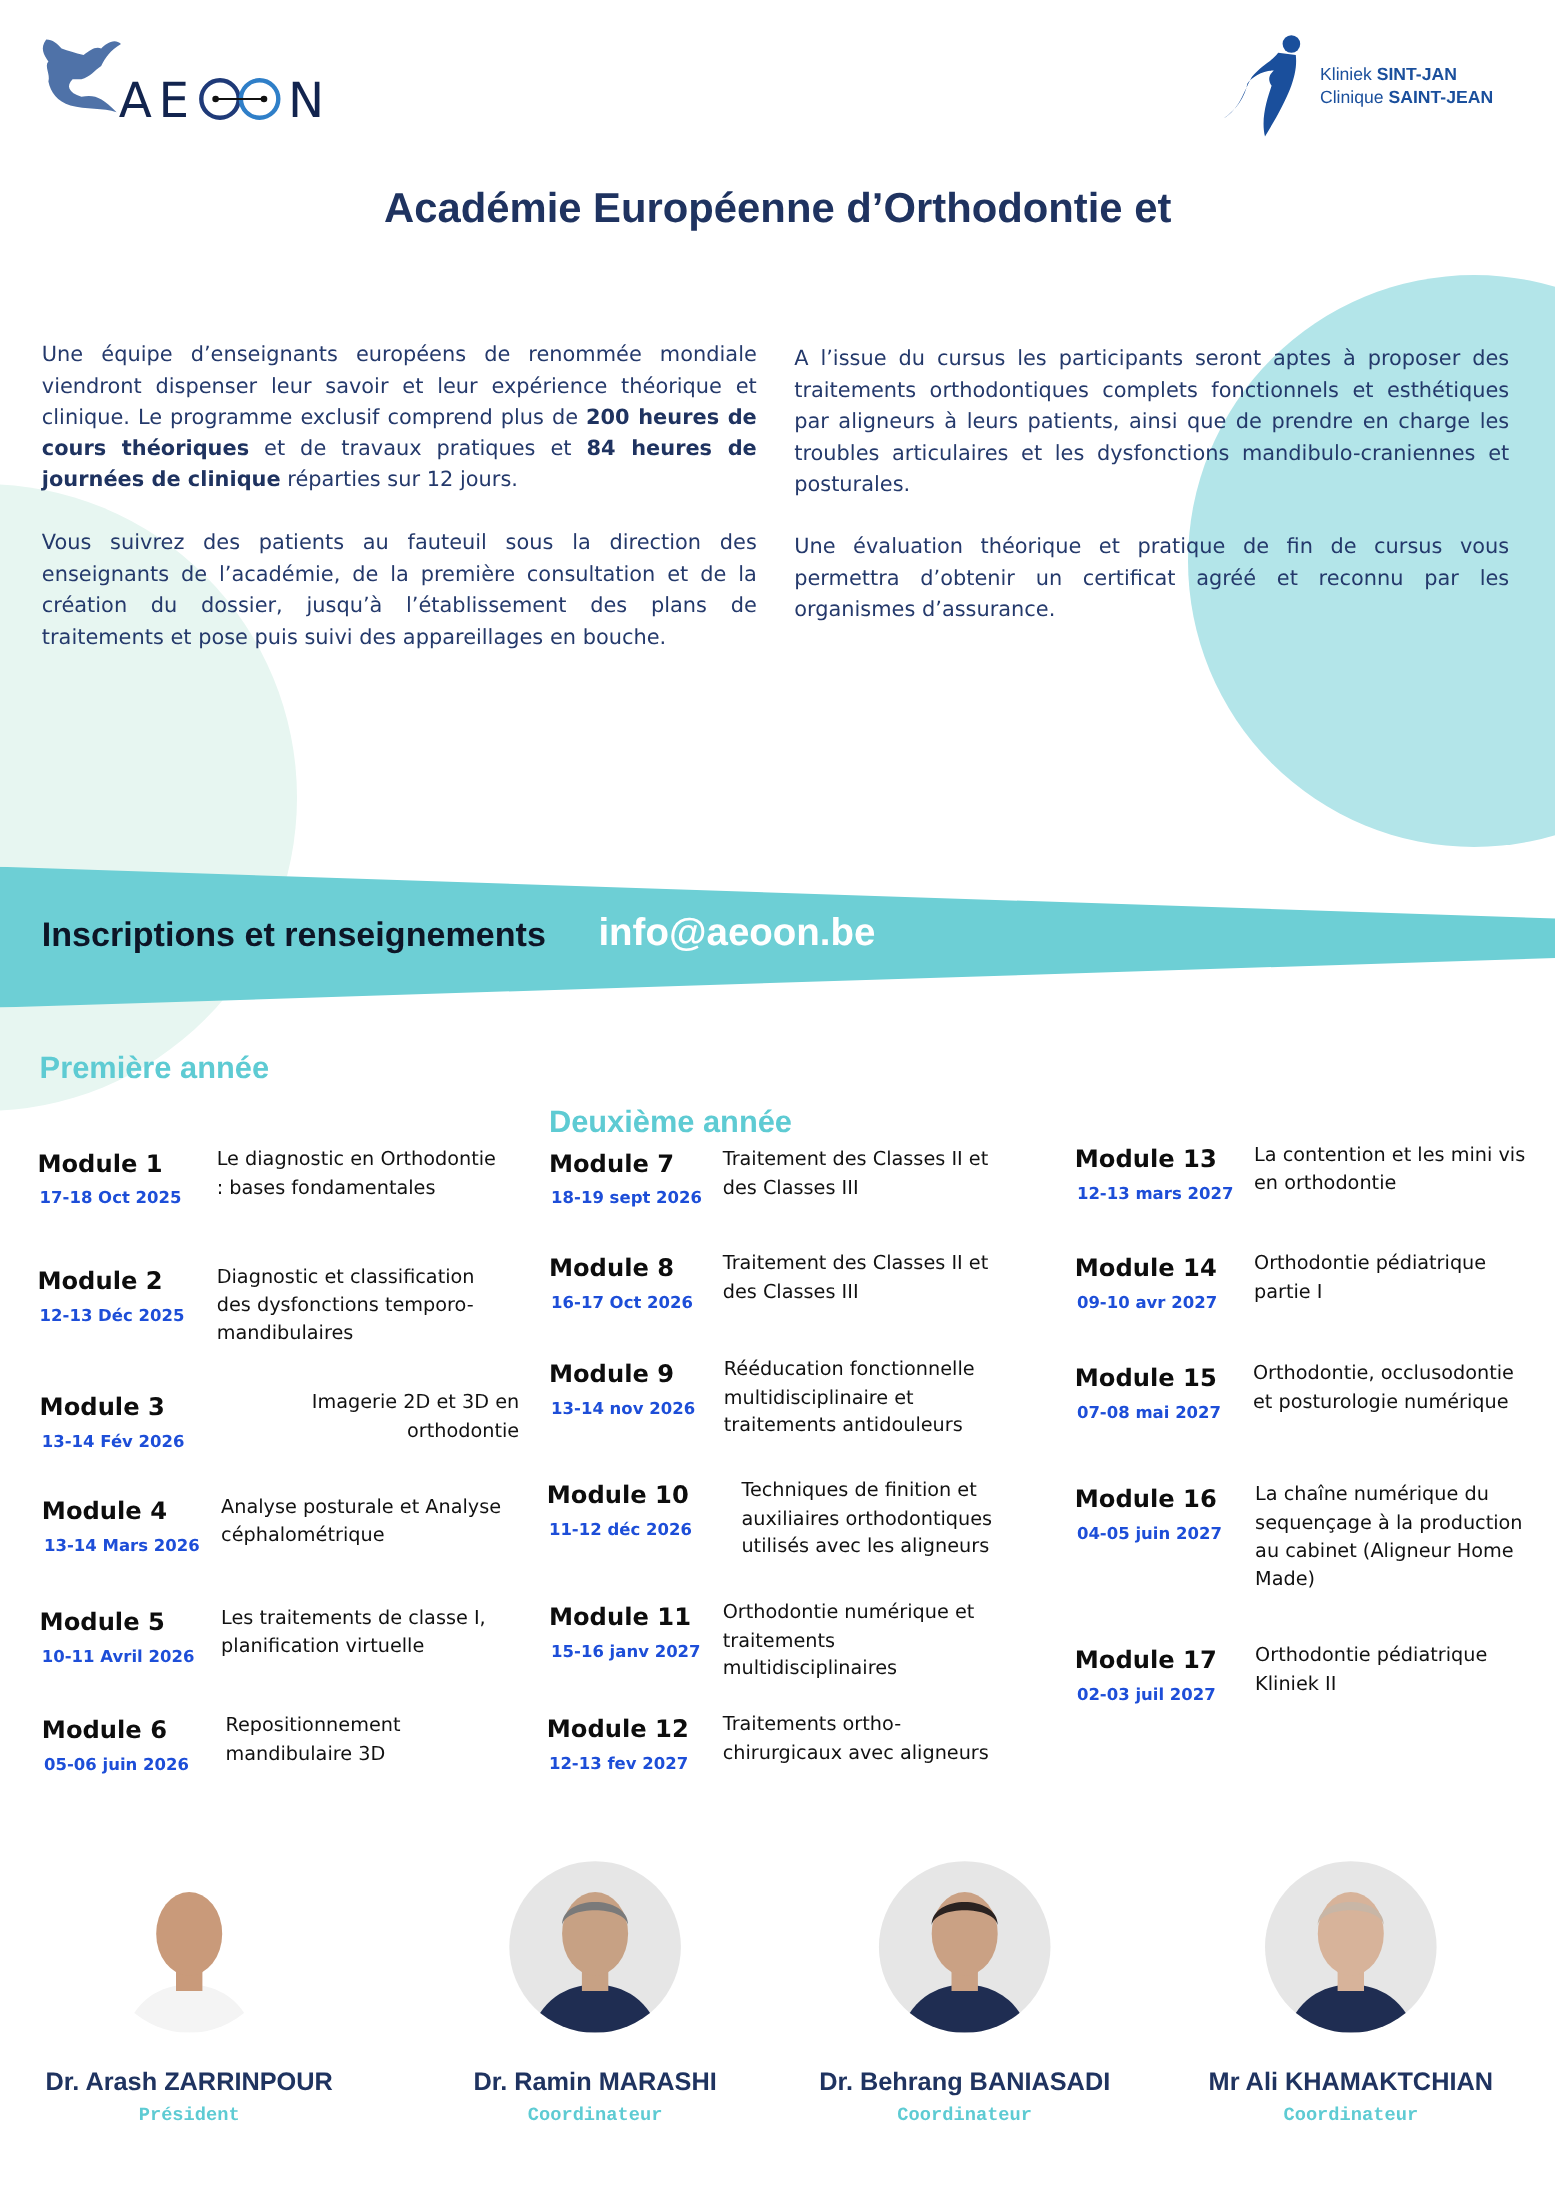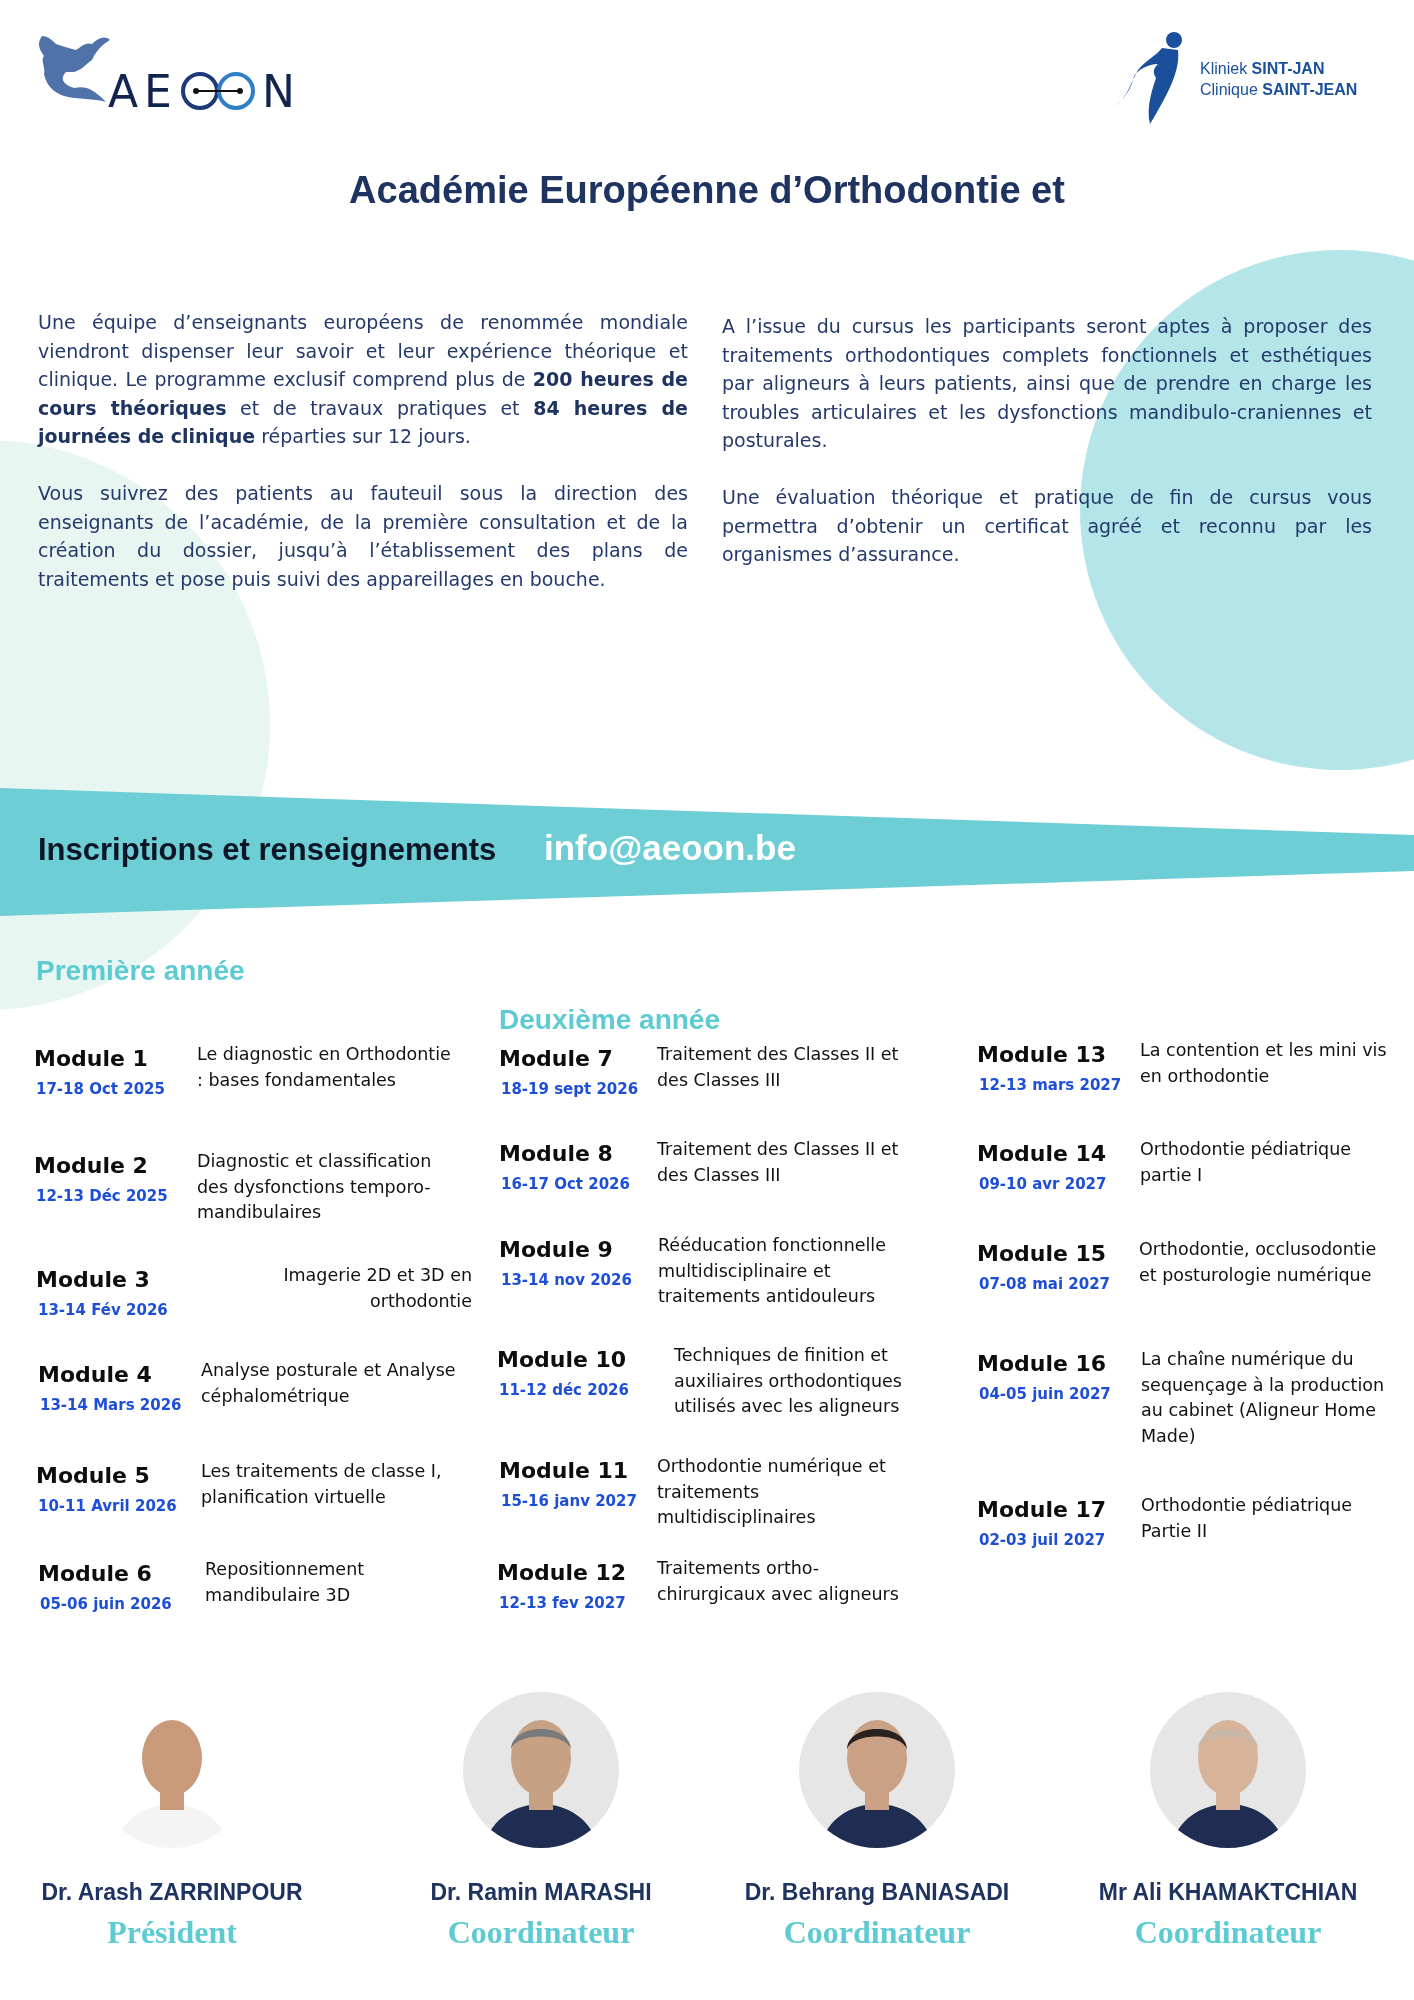--- a/index.html
+++ b/index.html
@@ -46,21 +46,21 @@
 
   .module { position: absolute; z-index: 2; }
   .module .mname { position: absolute; left: 0; top: 0; font-family: "DejaVu Sans", sans-serif; font-weight: bold; font-size: 22px; color: #0d0d0d; white-space: nowrap; }
   .module .mdate { position: absolute; left: 2px; top: 34px; font-family: "DejaVu Sans", sans-serif; font-weight: bold; font-size: 15px; color: #1d4ed8; white-space: nowrap; }
   .module .mdesc { position: absolute; top: -4px; width: 260px; font-family: "DejaVu Sans", sans-serif; font-size: 17.5px; line-height: 25.5px; color: #111111; }
 
   .person { position: absolute; top: 1692px; width: 340px; z-index: 2; text-align: center; }
   .person .photo { margin: 0 auto; width: 156px; height: 156px; border-radius: 50%; overflow: hidden; position: relative; background: #e6e6e6; }
   .person .photo svg { position: absolute; left: 0; top: 0; }
   .person .pname { margin-top: 31px; font-family: "Liberation Sans", sans-serif; font-weight: bold; font-size: 23px; color: #1f3360; white-space: nowrap; }
-  .person .prole { margin-top: 8px; font-family: Liberation Serif, serif; font-weight: bold; font-size: 32px; color: #5ecbd3; }
+  .person .prole { margin-top: 8px; font-family: Liberation Mono, monospace; font-weight: bold; font-size: 17px; color: #5ecbd3; }
 </style>
 </head>
 <body>
 
 <div class="bg-circle-left"></div>
 <div class="bg-circle-right"></div>
 
 <div class="banner">
   <svg width="1414" height="128">
     <polygon points="0,0 1414,47 1414,83 0,128" fill="#6dcfd5"></polygon>
@@ -190,21 +190,21 @@
       <div class="mdesc" style="left: 162px;">Orthodontie, occlusodontie et posturologie numérique</div>
     </div>
     <div class="module" style="left: 977px; top: 1351px;">
       <div class="mname">Module 16</div>
       <div class="mdate">04-05 juin 2027</div>
       <div class="mdesc" style="left: 164px;">La chaîne numérique du sequençage à la production au cabinet (Aligneur Home Made)</div>
     </div>
     <div class="module" style="left: 977px; top: 1497px;">
       <div class="mname">Module 17</div>
       <div class="mdate">02-03 juil 2027</div>
-      <div class="mdesc" style="left: 164px;">Orthodontie pédiatrique Partie II</div>
+      <div class="mdesc" style="left: 164px;">Orthodontie pédiatrique Kliniek II</div>
     </div>
   </div>
 
 <div id="team">
     <div class="person" style="left: 2px;">
       <div class="photo" style="background: rgb(255, 255, 255);">
         <svg width="156" height="156">
           <path d="M20,156 C30,120 60,112 78,112 C96,112 126,120 136,156 Z" fill="#f4f4f4"></path>
           <rect x="66" y="90" width="24" height="28" fill="#c99a7a"></rect>
           <ellipse cx="78" cy="66" rx="30" ry="38" fill="#c99a7a"></ellipse>

